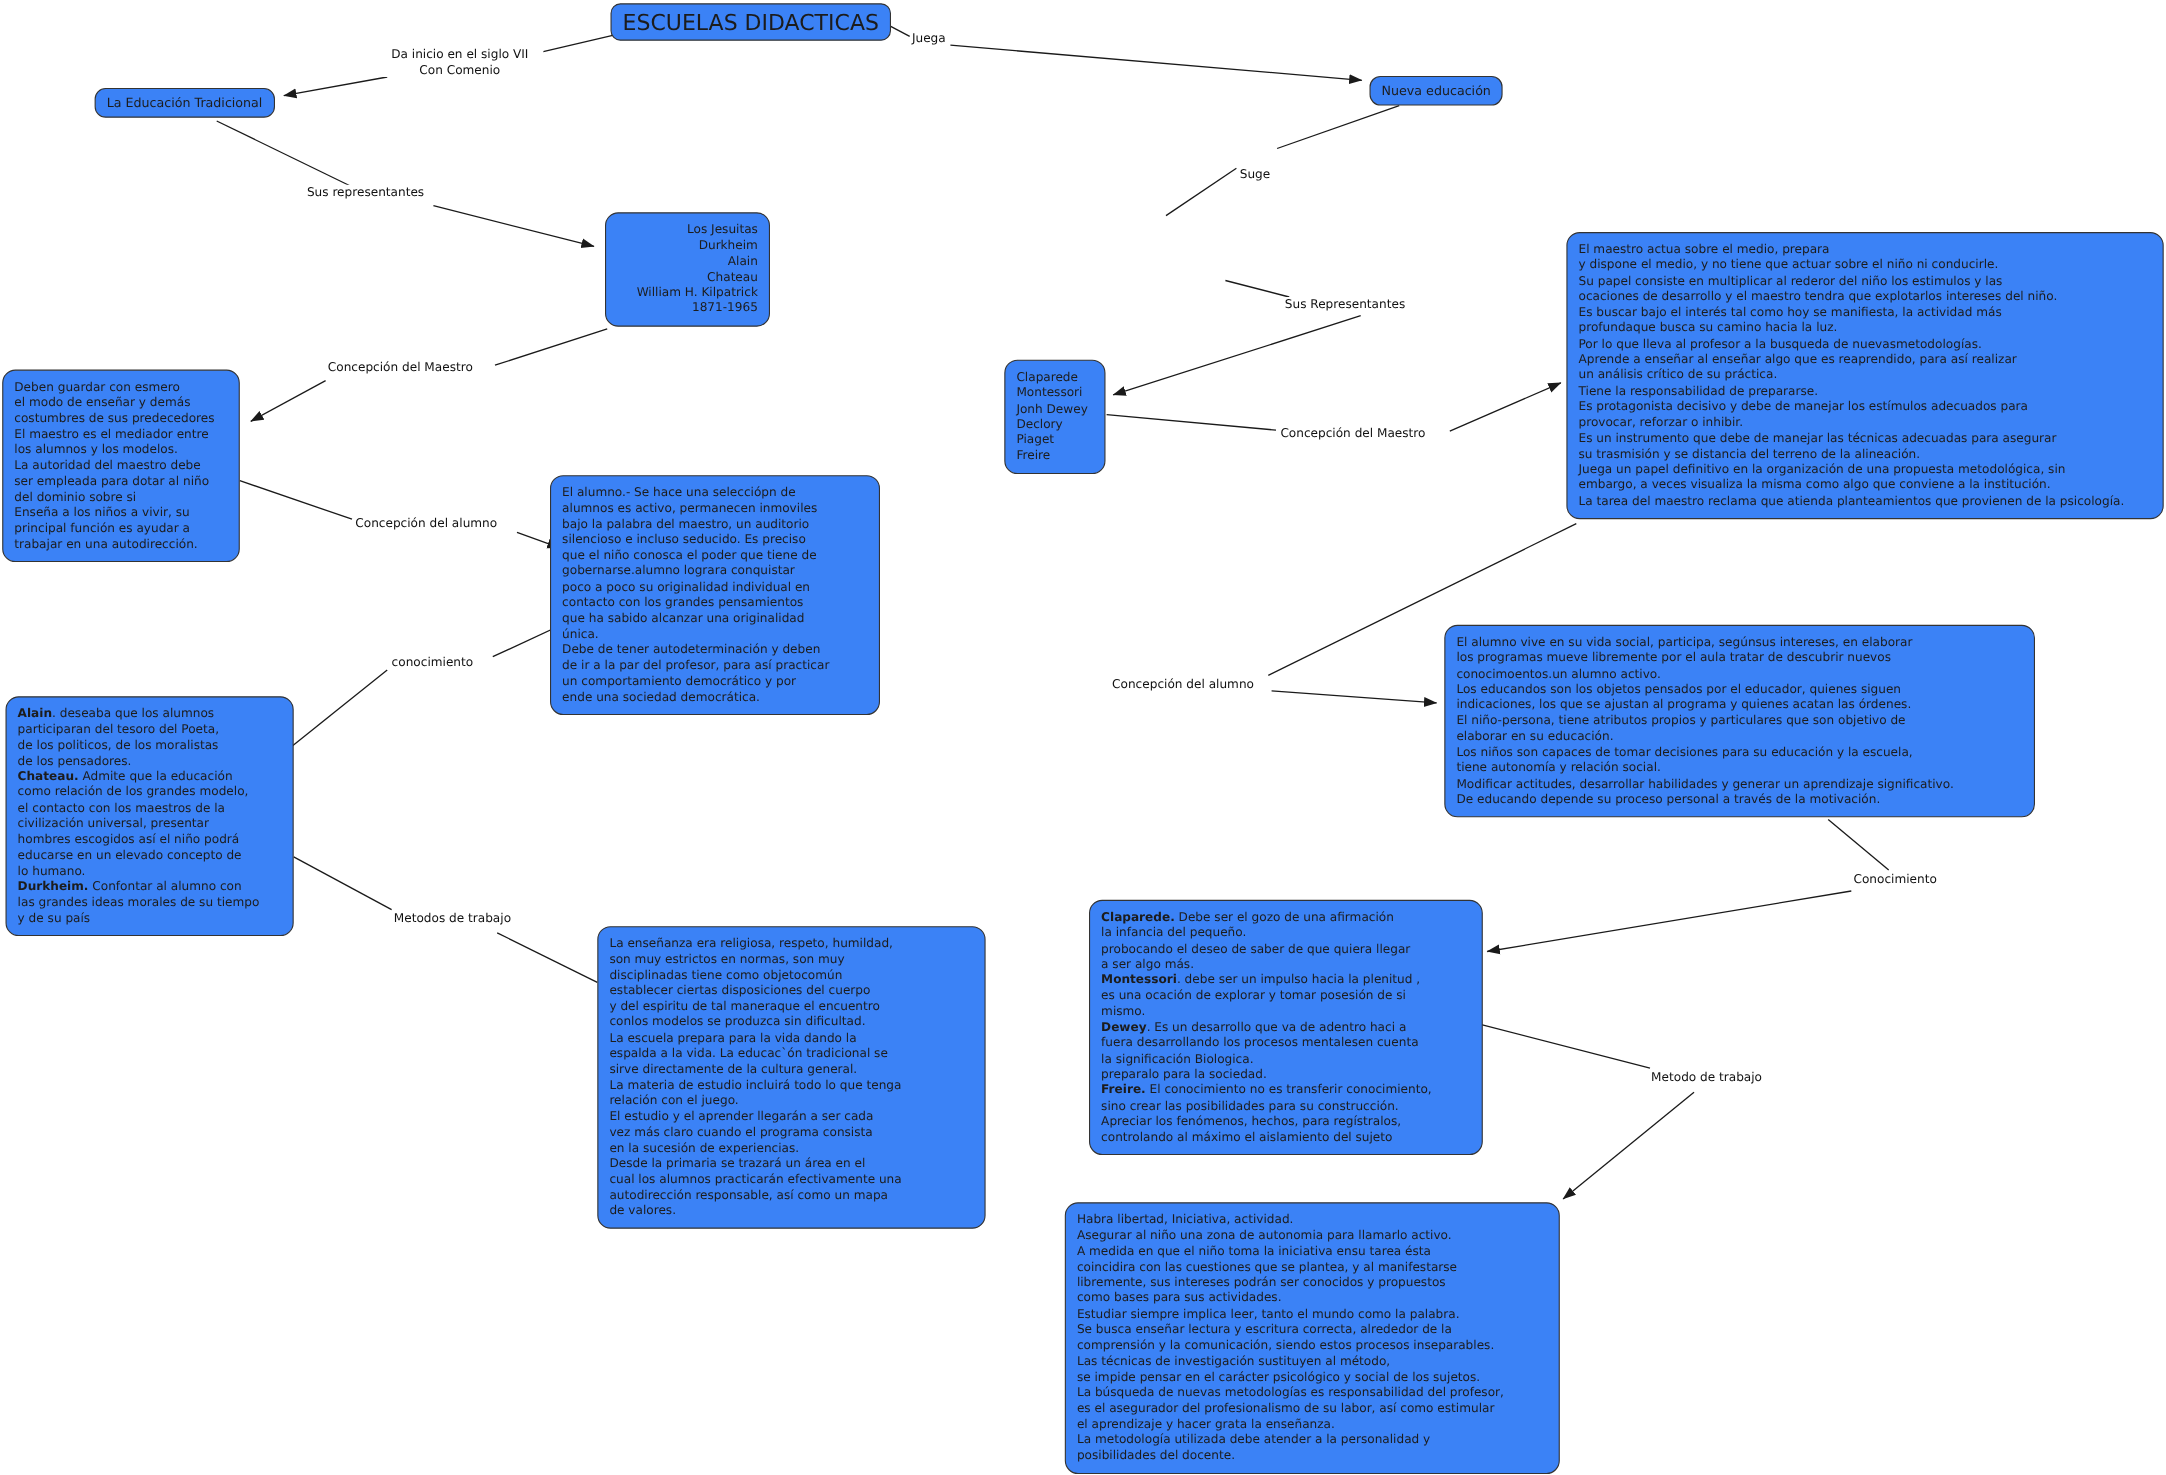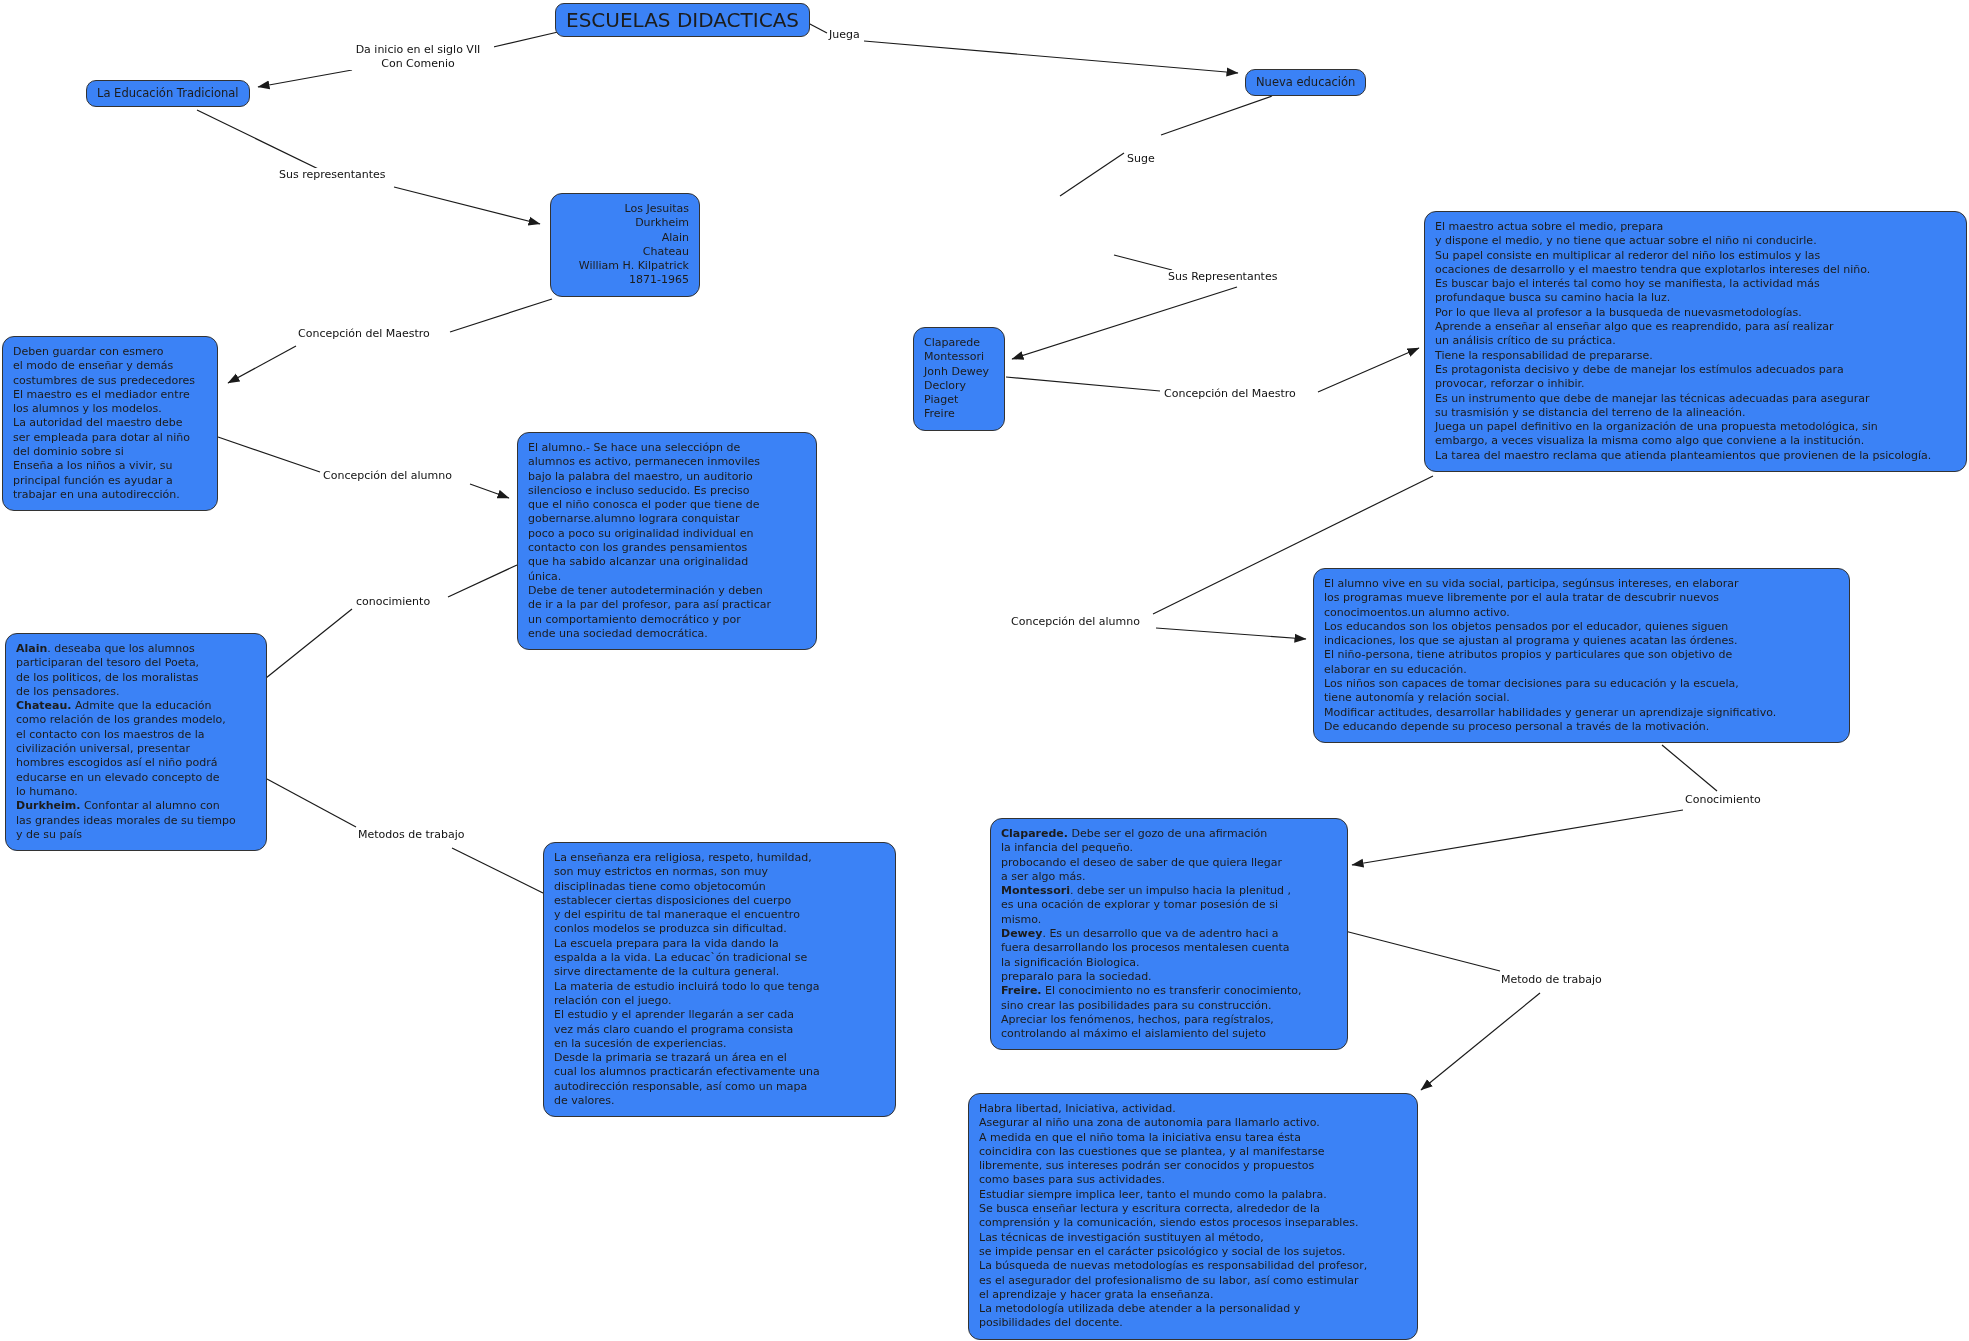--- a/index.html
+++ b/index.html
@@ -113,21 +113,21 @@
 un análisis crítico de su práctica.
 Tiene la responsabilidad de prepararse.
 Es protagonista decisivo y debe de manejar los estímulos adecuados para
 provocar, reforzar o inhibir.
 Es un instrumento que debe de manejar las técnicas adecuadas para asegurar
 su trasmisión y se distancia del terreno de la alineación.
 Juega un papel definitivo en la organización de una propuesta metodológica, sin
 embargo, a veces visualiza la misma como algo que conviene a la institución.
 La tarea del maestro reclama que atienda planteamientos que provienen de la psicología.</div>
 
-  <div class="node" style="left:517px;top:432px;width:300px;">El alumno.- Se hace una selecciópn de
+  <div class="node" style="left:500px;top:432px;width:300px;">El alumno.- Se hace una selecciópn de
 alumnos es activo, permanecen inmoviles
 bajo la palabra del maestro, un auditorio
 silencioso e incluso seducido. Es preciso
 que el niño conosca el poder que tiene de
 gobernarse.alumno lograra conquistar
 poco a poco su originalidad individual  en
 contacto con los grandes pensamientos
 que ha sabido alcanzar una originalidad
 única.
 Debe de tener autodeterminación y deben

